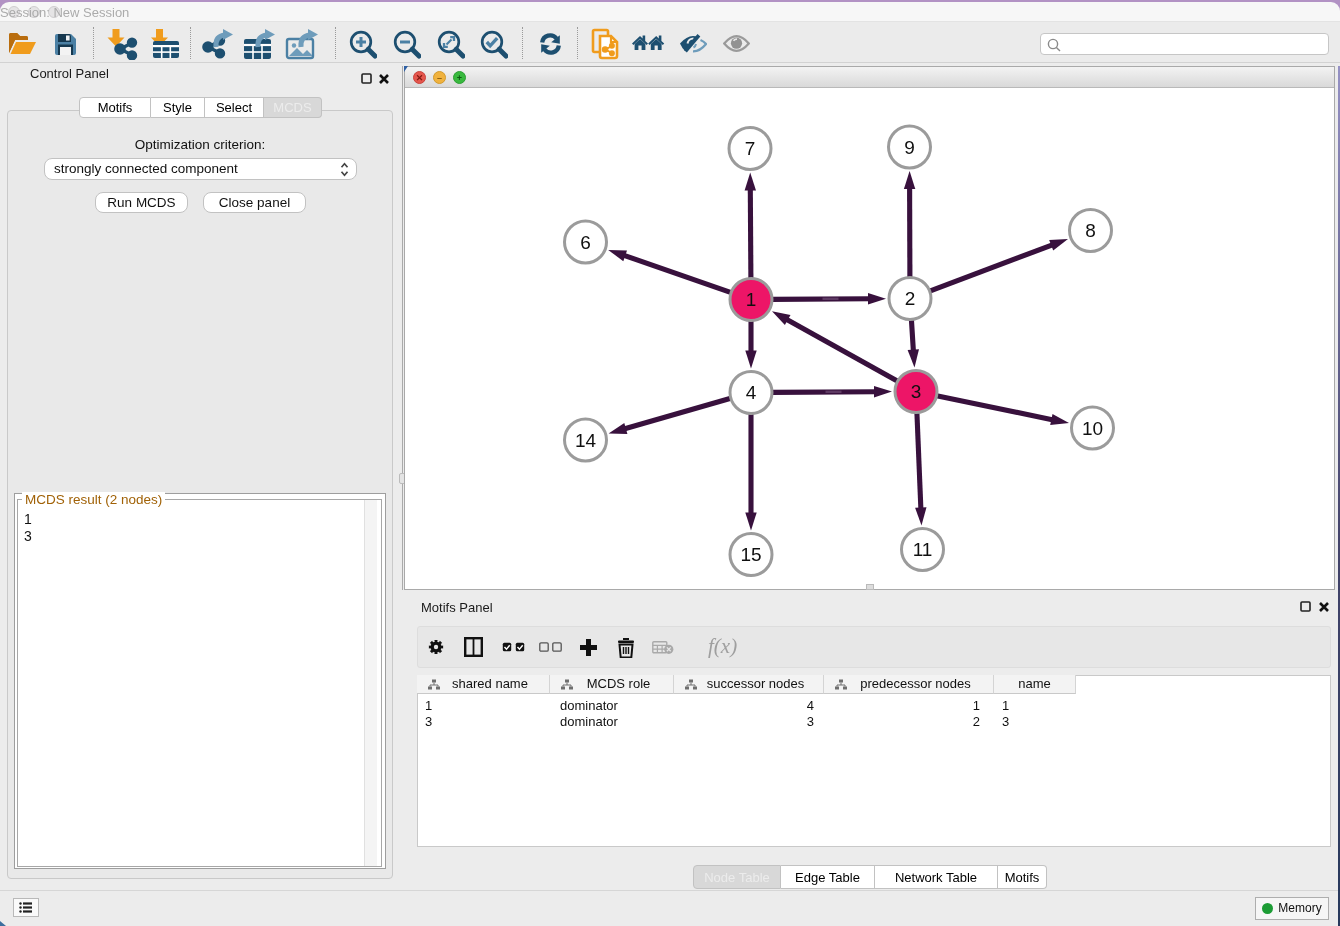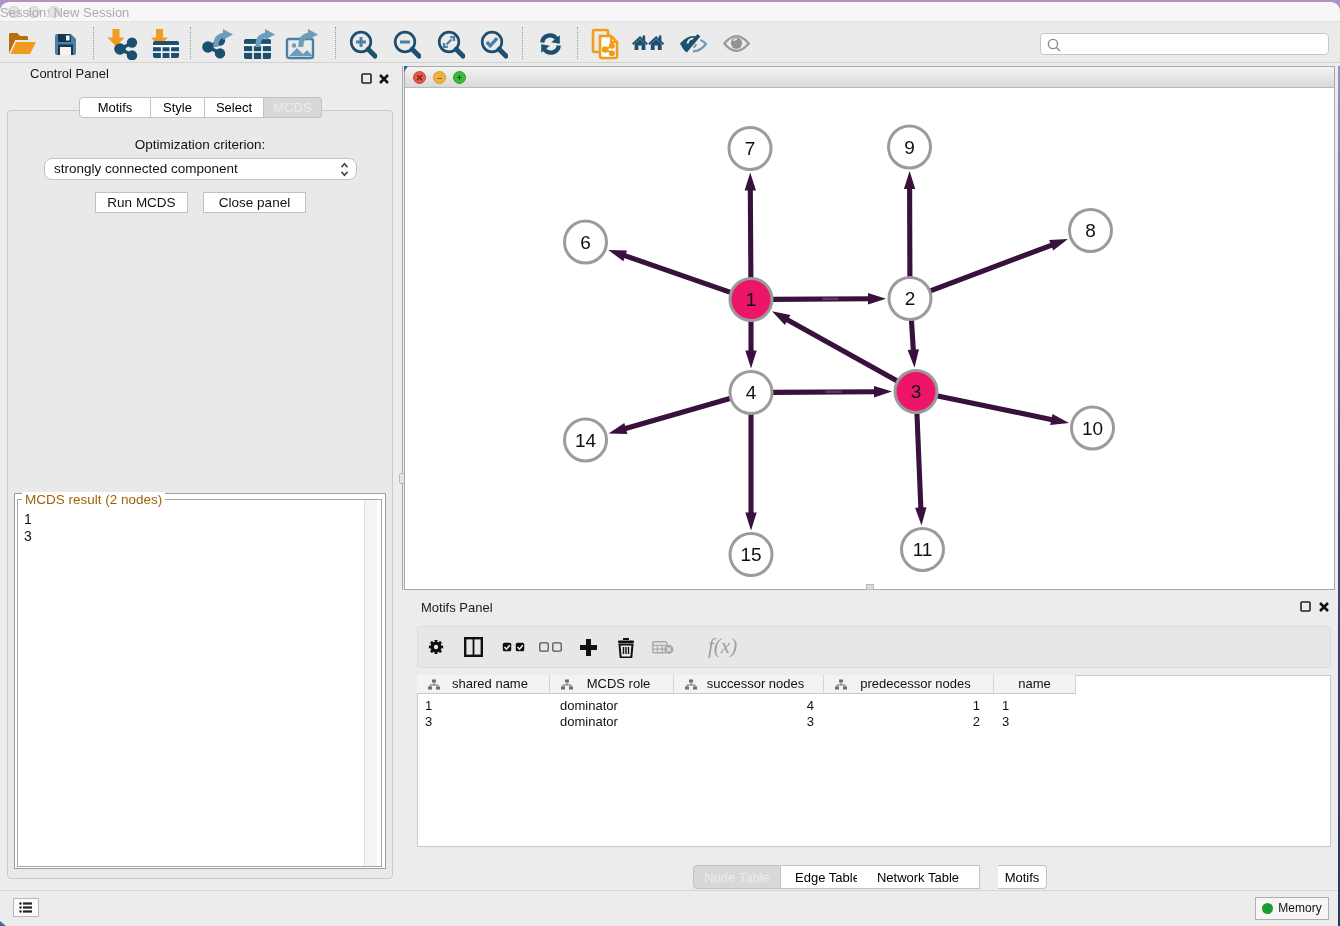--- a/index.html
+++ b/index.html
@@ -14,21 +14,21 @@
 #search{left:1040px;top:33px;width:289px;height:22px;background:#fff;border:1px solid #c6c6c6;border-radius:4px}
 
 #cpTitle{left:30px;top:66px;font-size:13px;color:#1a1a1a}
 #cpPane{left:7px;top:110px;width:386px;height:769px;background:#e9e9e9;border:1px solid #c9c9c9;border-radius:4px}
 .tab{position:absolute;top:97px;height:21px;background:#fff;border:1px solid #c2c2c2;border-left:none;text-align:center;line-height:20px;font-size:13px}
 .tab.first{border-left:1px solid #c2c2c2;border-radius:4px 0 0 4px}
 .tab.last{border-radius:0 4px 4px 0}
 .tab.sel{background:#d8d8d8;color:#ececec}
 #optlab{left:8px;top:137px;width:384px;text-align:center;font-size:13.5px;color:#111}
 #dropdown{left:44px;top:158px;width:313px;height:22px;background:#fff;border:1px solid #c2c2c2;border-radius:8px;font-size:13.5px;line-height:20px;padding-left:9px;color:#111}
-.btn{height:21px;background:#fff;border:1px solid #c2c2c2;border-radius:0;text-align:center;font-size:13.5px;line-height:19px;color:#111}
+.btn{height:21px;background:#fff;border:1px solid #c2c2c2;border-radius:8px;text-align:center;font-size:13.5px;line-height:19px;color:#111}
 #mcdsbox{left:14px;top:493px;width:372px;height:376px;background:#fff;border:1px solid #9e9e9e}
 #mcdsfs{left:17px;top:499px;width:365px;height:368px;border:1px solid #a7a7a7;background:#fff}
 #mcdsleg{left:22px;top:492px;background:#fff;font-size:13.5px;padding:0 3px;color:#a16207}
 #mcdssb{left:364px;top:500px;width:13px;height:366px;background:#f4f4f4;border-left:1px solid #e0e0e0}
 
 #vsplit{left:402px;top:66px;width:1px;height:524px;background:#aaa}
 #vgrip{left:399px;top:473px;width:8px;height:11px;background:#e4e4e4;border:1px solid #bbb;border-radius:2px}
 
 #netframe{left:404px;top:66px;width:931px;height:524px;border:1px solid #a9a9a9;background:#fff}
 #nettitle{left:0;top:0;width:929px;height:21px;background:linear-gradient(#f3f3f3,#d9d9d9);border-bottom:1px solid #b9b9b9}
@@ -378,21 +378,21 @@
 <div class="abs td" style="left:824px;top:697px;width:156px;text-align:right">1</div>
 <div class="abs td" style="left:1002px;top:697px">1</div>
 <div class="abs td" style="left:425px;top:713px">3</div>
 <div class="abs td" style="left:560px;top:713px">dominator</div>
 <div class="abs td" style="left:674px;top:713px;width:140px;text-align:right">3</div>
 <div class="abs td" style="left:824px;top:713px;width:156px;text-align:right">2</div>
 <div class="abs td" style="left:1002px;top:713px">3</div>
 <div class="abs" id="tbot"></div>
 <div class="abs tab first sel" style="left:693px;top:865px;height:24px;line-height:23px;width:88px">Node Table</div>
 <div class="abs tab " style="left:781px;top:865px;height:24px;line-height:23px;width:94px">Edge Table</div>
-<div class="abs tab " style="left:857px;top:865px;height:24px;line-height:23px;width:123px">Network Table</div>
+<div class="abs tab " style="left:875px;top:865px;height:24px;line-height:23px;width:123px">Network Table</div>
 <div class="abs tab last" style="left:998px;top:865px;height:24px;line-height:23px;width:49px">Motifs</div>
 
 <div class="abs" id="sbar"></div>
 <div class="abs" id="listbtn"><svg width="24" height="17" viewBox="0 0 24 17">
       <g fill="#222">
         <circle cx="6.5" cy="4.5" r="1.2"></circle>
         <circle cx="6.5" cy="8.5" r="1.2"></circle>
         <circle cx="6.5" cy="12.5" r="1.2"></circle>
         <rect x="9" y="3.4" width="9" height="2.2"></rect>
         <rect x="9" y="7.4" width="9" height="2.2"></rect>

